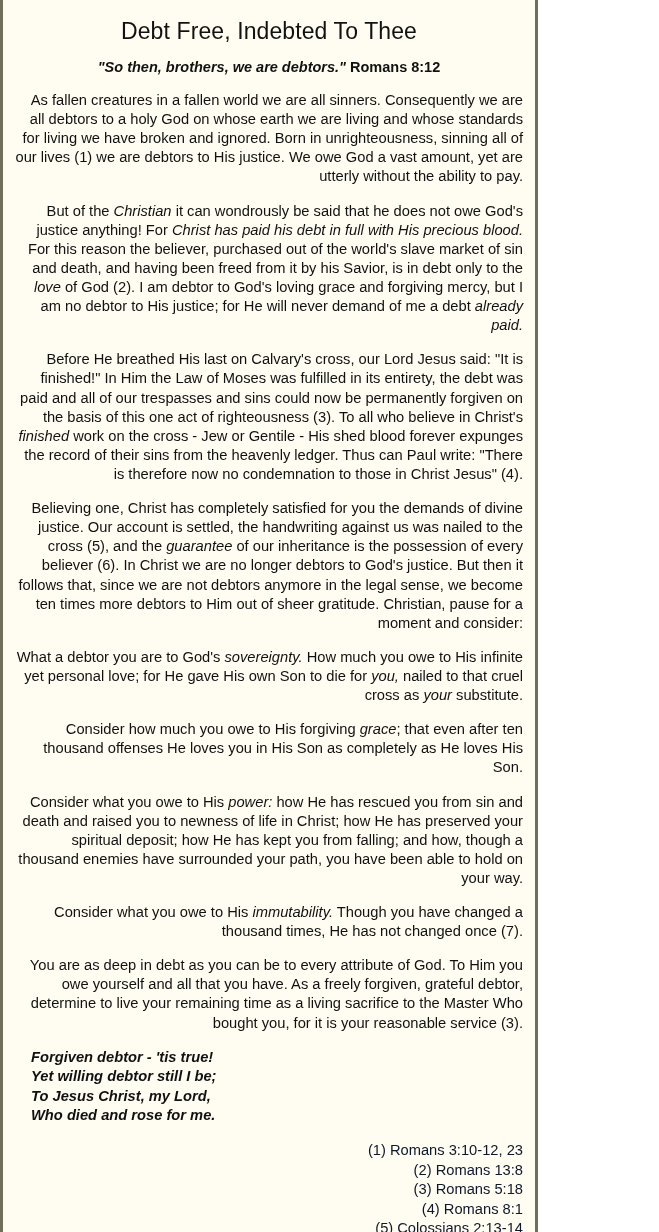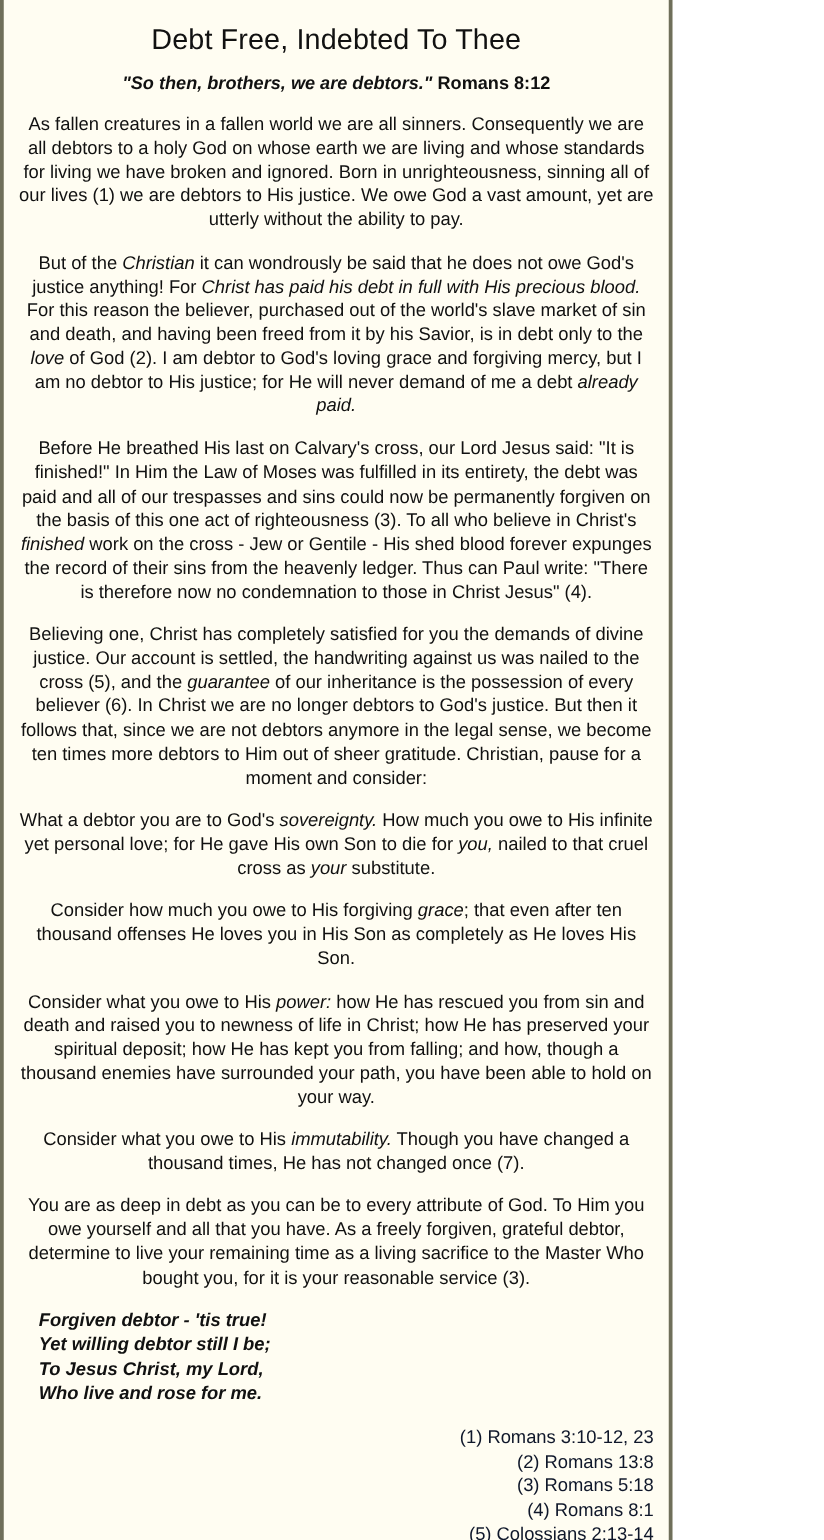--- a/index.html
+++ b/index.html
@@ -43,21 +43,21 @@
   }
   .epigraph .ref {
     font-style: normal;
     margin-top: 12px;
   }
   p.body {
     font-size: 14.7px;
     line-height: 1.30;
     color: #111;
     margin: 0 0 15px 0;
-    text-align: center;
+    text-align: right;
   }
   em {
     font-style: italic;
   }
   .poem {
     font-size: 14.7px;
     line-height: 1.32;
     font-style: italic;
     font-weight: bold;
     color: #111;
@@ -98,21 +98,21 @@
         <p class="body"><span>Consider how much you owe to His forgiving </span><em>grace</em><span>; that even after ten thousand offenses He loves you in His Son as completely as He loves His Son.</span></p>
         <p class="body"><span>Consider what you owe to His </span><em>power:</em><span> how He has rescued you from sin and death and raised you to newness of life in Christ; how He has preserved your spiritual deposit; how He has kept you from falling; and how, though a thousand enemies have surrounded your path, you have been able to hold on your way.</span></p>
         <p class="body"><span>Consider what you owe to His </span><em>immutability.</em><span> Though you have changed a thousand times, He has not changed once (7).</span></p>
         <p class="body"><span>You are as deep in debt as you can be to every attribute of God. To Him you owe yourself and all that you have. As a freely forgiven, grateful debtor, determine to live your remaining time as a living sacrifice to the Master Who bought you, for it is your reasonable service (3).</span></p>
       </div>
 
     <div class="poem" id="poem">
         <div>Forgiven debtor - 'tis true!</div>
         <div>Yet willing debtor still I be;</div>
         <div>To Jesus Christ, my Lord,</div>
-        <div>Who live and rose for me.</div>
+        <div>Who died and rose for me.</div>
       </div>
 
     <div class="notes" id="footnotes">
         <div>(1) Romans 3:10-12, 23</div>
         <div>(2) Romans 13:8</div>
         <div>(3) Romans 5:18</div>
         <div>(4) Romans 8:1</div>
         <div>(5) Colossians 2:13-14</div>
         <div>(6) Ephesians 1:13-14</div>
       </div>

